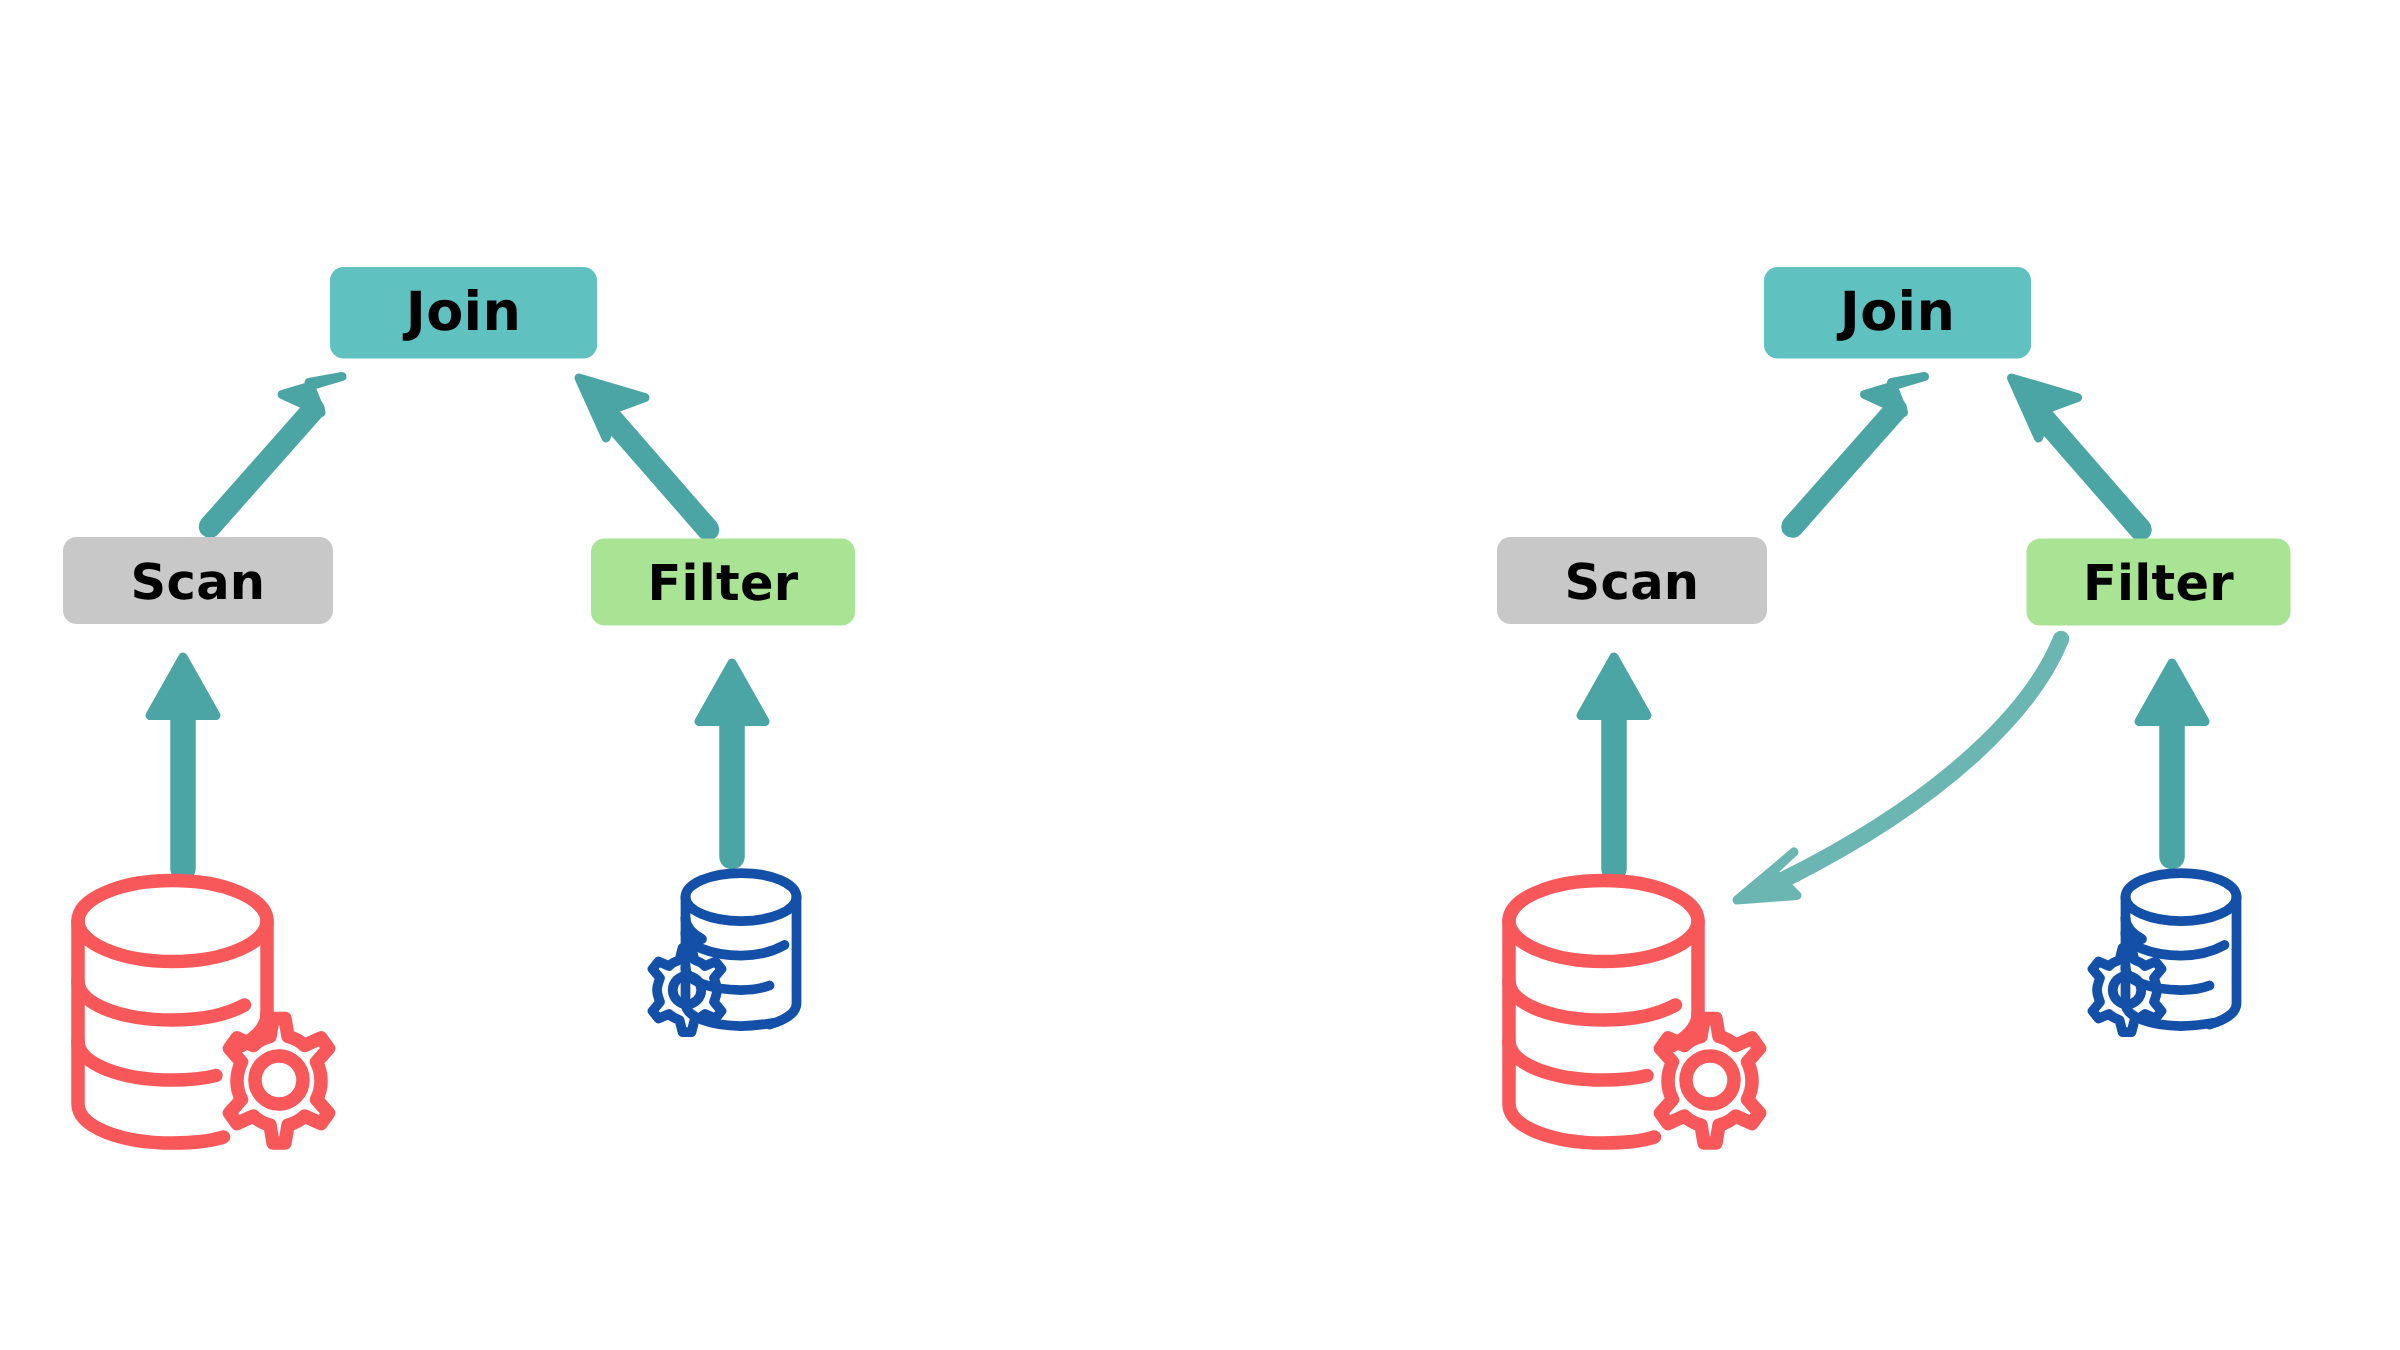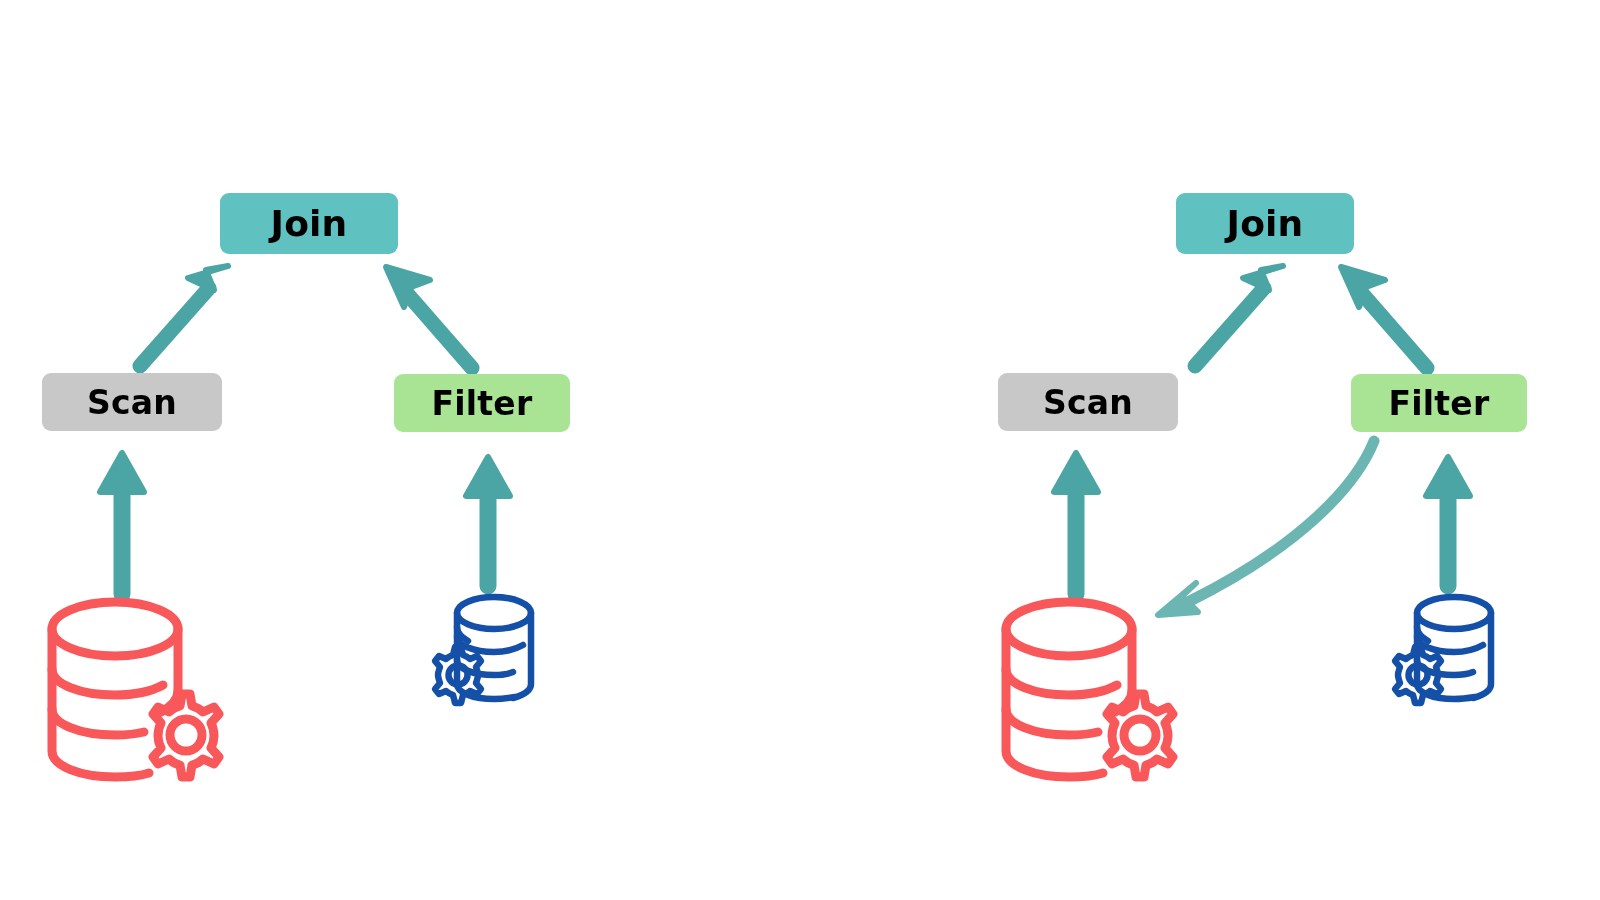--- a/index.html
+++ b/index.html
@@ -13,21 +13,21 @@
   }
   #canvas {
     position: relative;
     width: 1600px;
     height: 900px;
     background: #ffffff;
     overflow: hidden;
   }
   .panel {
     position: absolute;
-    top: 16px;
+    top: 1px;
     height: 884px;
   }
   #panel-left  { left: 0px;   width: 800px; }
   #panel-right { left: 800px; width: 800px; }
 
   .node-box {
     position: absolute;
     display: flex;
     align-items: center;
     justify-content: center;

